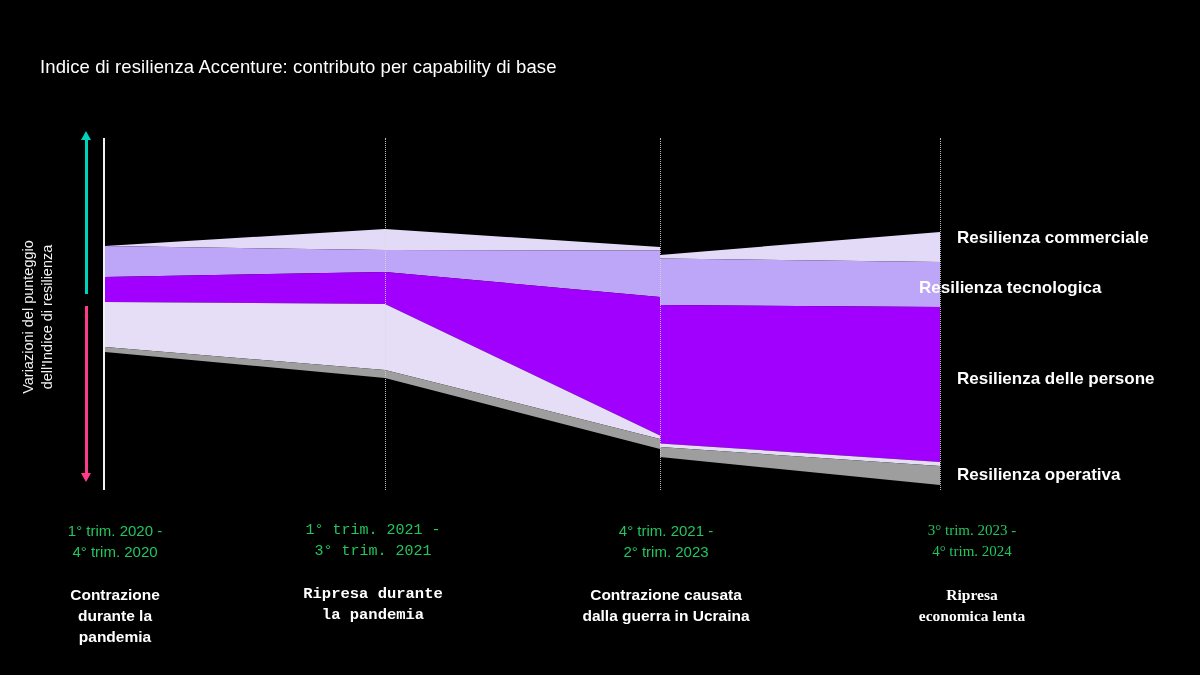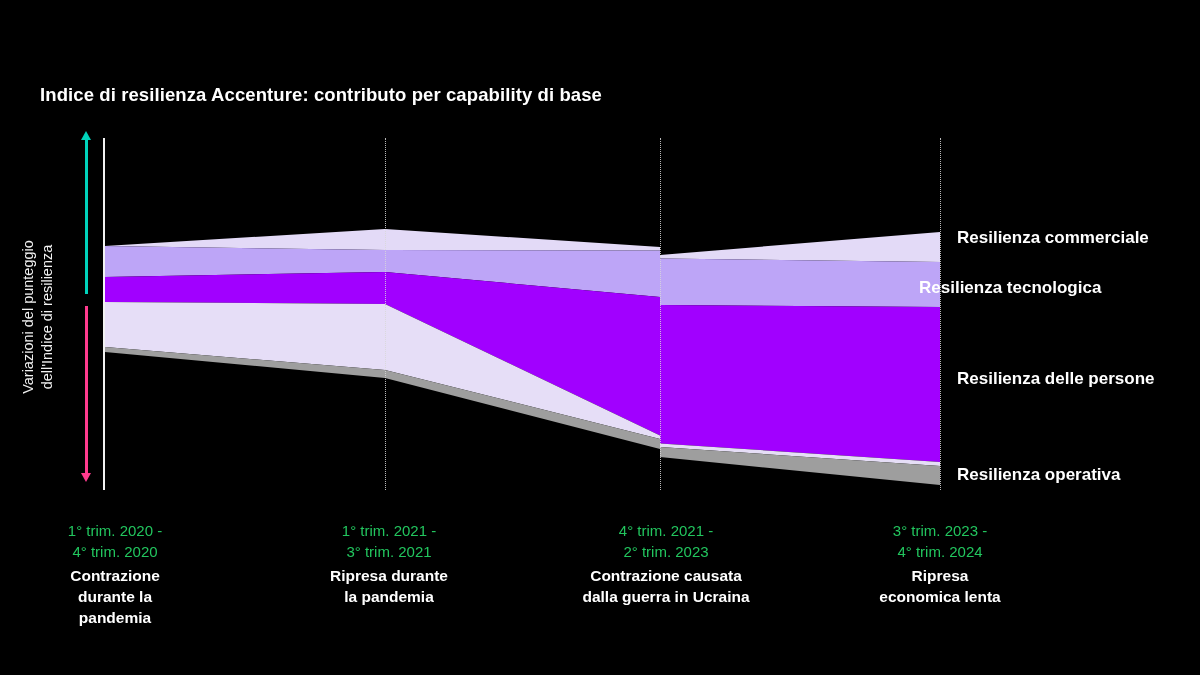--- a/index.html
+++ b/index.html
@@ -1,19 +1,19 @@
 <!DOCTYPE html>
 <html><head>
 <meta charset="utf-8">
 <style>
   html,body{margin:0;padding:0;background:#000;}
   body{width:1200px;height:675px;overflow:hidden;font-family:"Liberation Sans",sans-serif;color:#fff;}
   .stage{position:relative;width:1200px;height:675px;background:#000;}
 
-  .title{position:absolute;left:40px;top:56px;font-size:18.5px;font-weight:bold;letter-spacing:.1px;color:#ffffff;margin-top:28px;}
+  .title{position:absolute;left:40px;top:56px;font-size:18.5px;font-weight:normal;letter-spacing:.1px;color:#ffffff;}
 
   .ylabel{position:absolute;left:-122px;top:298px;width:320px;text-align:center;
           transform:rotate(-90deg);transform-origin:center center;
           font-size:14.5px;line-height:19px;color:#f2f2f2;font-weight:400;white-space:pre-line;}
 
   .axis-line{position:absolute;left:103px;top:138px;width:2px;height:352px;background:#f2f2f2;}
 
   .arrow-up{position:absolute;left:85px;top:139px;width:3px;height:155px;background:#00d3bb;}
   .arrow-up:before{content:"";position:absolute;left:-4px;top:-8px;width:0;height:0;
       border-left:5.5px solid transparent;border-right:5.5px solid transparent;border-bottom:9px solid #00d3bb;}
@@ -23,21 +23,21 @@
 
   .divider{position:absolute;top:138px;width:0;height:352px;
            border-left:1.5px dotted #d9d9d9;opacity:.85;}
 
   .plot{position:absolute;left:0;top:0;width:1200px;height:675px;}
 
   .legend-lbl{position:absolute;font-size:17px;font-weight:bold;color:#ffffff;white-space:nowrap;}
 
   .xgroup{position:absolute;text-align:center;}
   .xperiod{font-size:15px;line-height:21px;color:#22c55e;white-space:pre-line;font-weight:400;}
-  .xphase{margin-top:3px;font-size:15.5px;line-height:21px;font-weight:bold;color:#ffffff;white-space:pre-line;}
+  .xphase{margin-top:22px;font-size:15.5px;line-height:21px;font-weight:bold;color:#ffffff;white-space:pre-line;}
 </style>
 </head>
 <body>
 
 <div class="stage">
 
   <div class="title">Indice di resilienza Accenture: contributo per capability di base</div>
 
   <div class="ylabel">Variazioni del punteggio
 dell'Indice di resilienza</div>
@@ -73,32 +73,32 @@
   <div class="legend-lbl" style="left:957px;top:465px;">Resilienza operativa</div>
   <div class="legend-lbl" style="left:957px;top:369px;">Resilienza delle persone</div>
 
   <div class="xgroup" style="left:20px;top:520px;width:190px;">
     <div class="xperiod">1° trim. 2020 -
 4° trim. 2020</div>
     <div class="xphase">Contrazione
 durante la
 pandemia</div>
   </div>
-  <div class="xgroup" style="left:294px;top:520px;width:190px;">
+  <div class="xgroup" style="left:278px;top:520px;width:190px;font-family:Liberation Mono, monospace;">
     <div class="xperiod">1° trim. 2021 -
 3° trim. 2021</div>
     <div class="xphase">Ripresa durante
 la pandemia</div>
   </div>
   <div class="xgroup" style="left:537px;top:520px;width:258px;">
     <div class="xperiod">4° trim. 2021 -
 2° trim. 2023</div>
     <div class="xphase">Contrazione causata
 dalla guerra in Ucraina</div>
   </div>
-  <div class="xgroup" style="left:845px;top:520px;width:190px;">
+  <div class="xgroup" style="left:877px;top:520px;width:190px;font-family:Liberation Serif, serif;">
     <div class="xperiod">3° trim. 2023 -
 4° trim. 2024</div>
     <div class="xphase">Ripresa
 economica lenta</div>
   </div>
 
 </div>
 
 </body></html>

